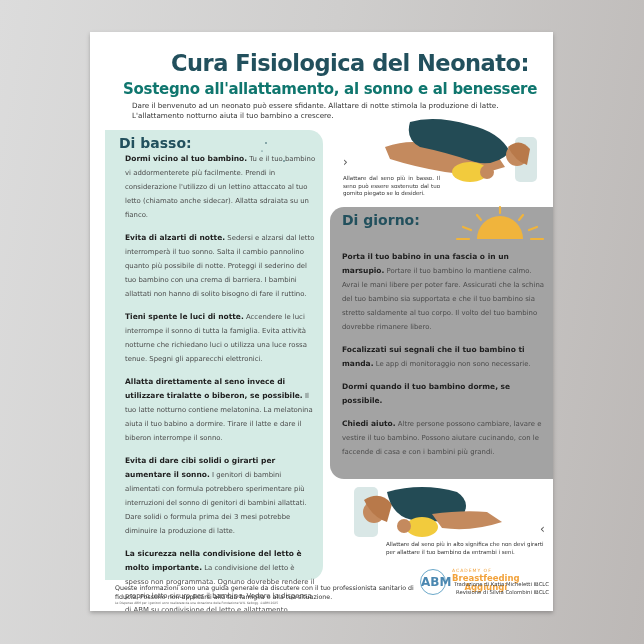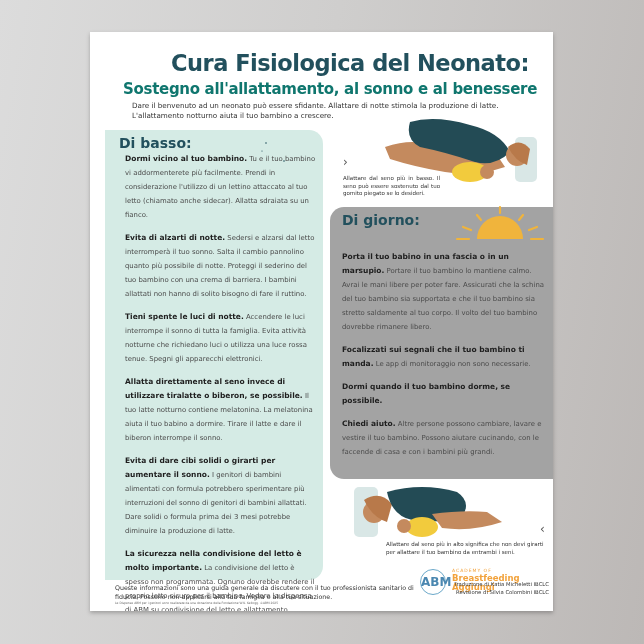--- a/index.html
+++ b/index.html
@@ -57,21 +57,21 @@
   .caret { position: absolute; font-size: 12px; color: #555; }
   .footer-text { position: absolute; left: 25px; top: 551px; width: 300px; font-size: 6.3px; line-height: 9px; color: #333; }
   .footnote { position: absolute; left: 25px; top: 569px; font-size: 3px; color: #666; white-space: nowrap; }
   .abm { position: absolute; left: 330px; top: 532px; width: 130px; height: 50px; }
   .abm-circle {
     position: absolute; left: 0; top: 5px; width: 26px; height: 26px; border-radius: 50%;
     border: 1px solid #6ba8c9; font-size: 12px; font-weight: bold; color: #4a87b0;
     text-align: right; line-height: 24px;
   }
   .abm-acad { position: absolute; left: 32px; top: 4px; font-size: 4.5px; letter-spacing: 1px; color: #f2a23b; }
-  .abm-name { position: absolute; left: 32px; top: 10px; font-size: 8.5px; line-height: 9px; font-weight: bold; color: #f2a23b; }
+  .abm-name { position: absolute; left: 32px; top: 10px; font-size: 8.5px; line-height: 9px; font-weight: bold; color: #f2a23b; text-align: center; }
   .credits { position: absolute; left: 337px; top: 548px; font-size: 5.3px; line-height: 8px; color: #333; text-align: right; width: 122px; }
 </style>
 </head>
 <body>
 
 <div class="poster">
   <div class="title">Cura Fisiologica del Neonato:</div>
   <div class="subtitle">Sostegno all'allattamento, al sonno e al benessere</div>
   <div class="intro">Dare il benvenuto ad un neonato può essere sfidante. Allattare di notte stimola la produzione di latte. L'allattamento notturno aiuta il tuo bambino a crescere.</div>
 

